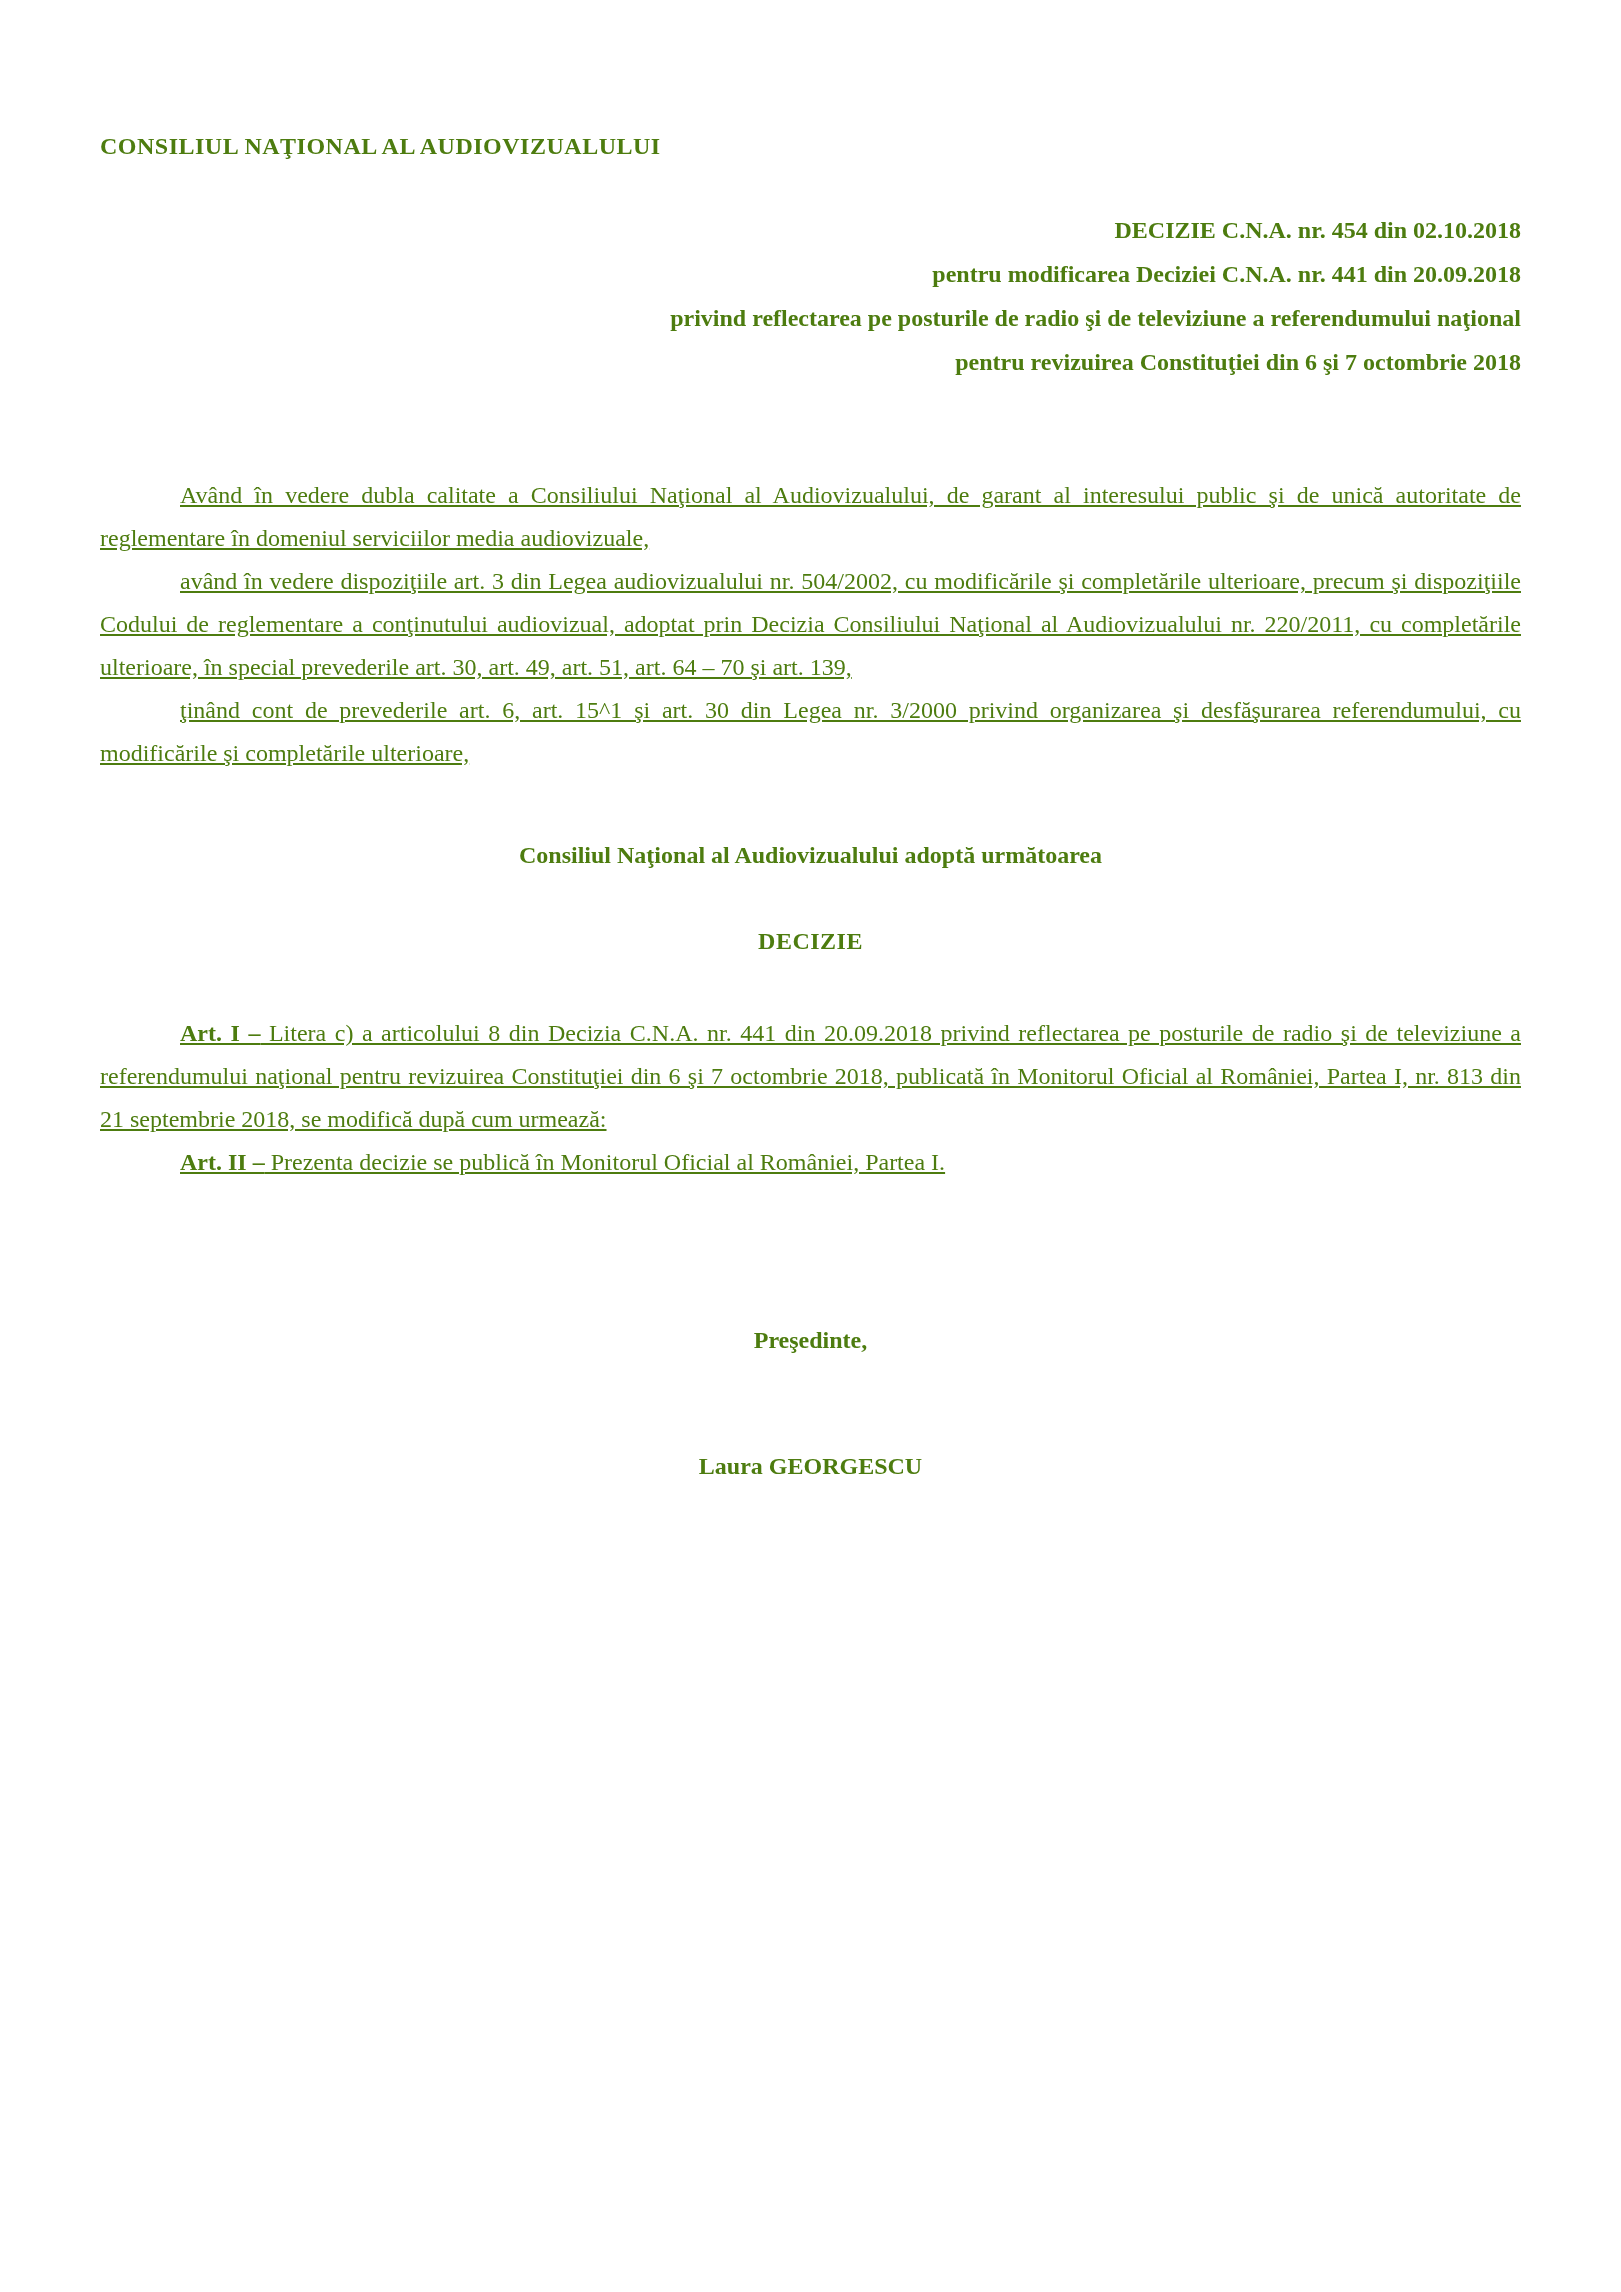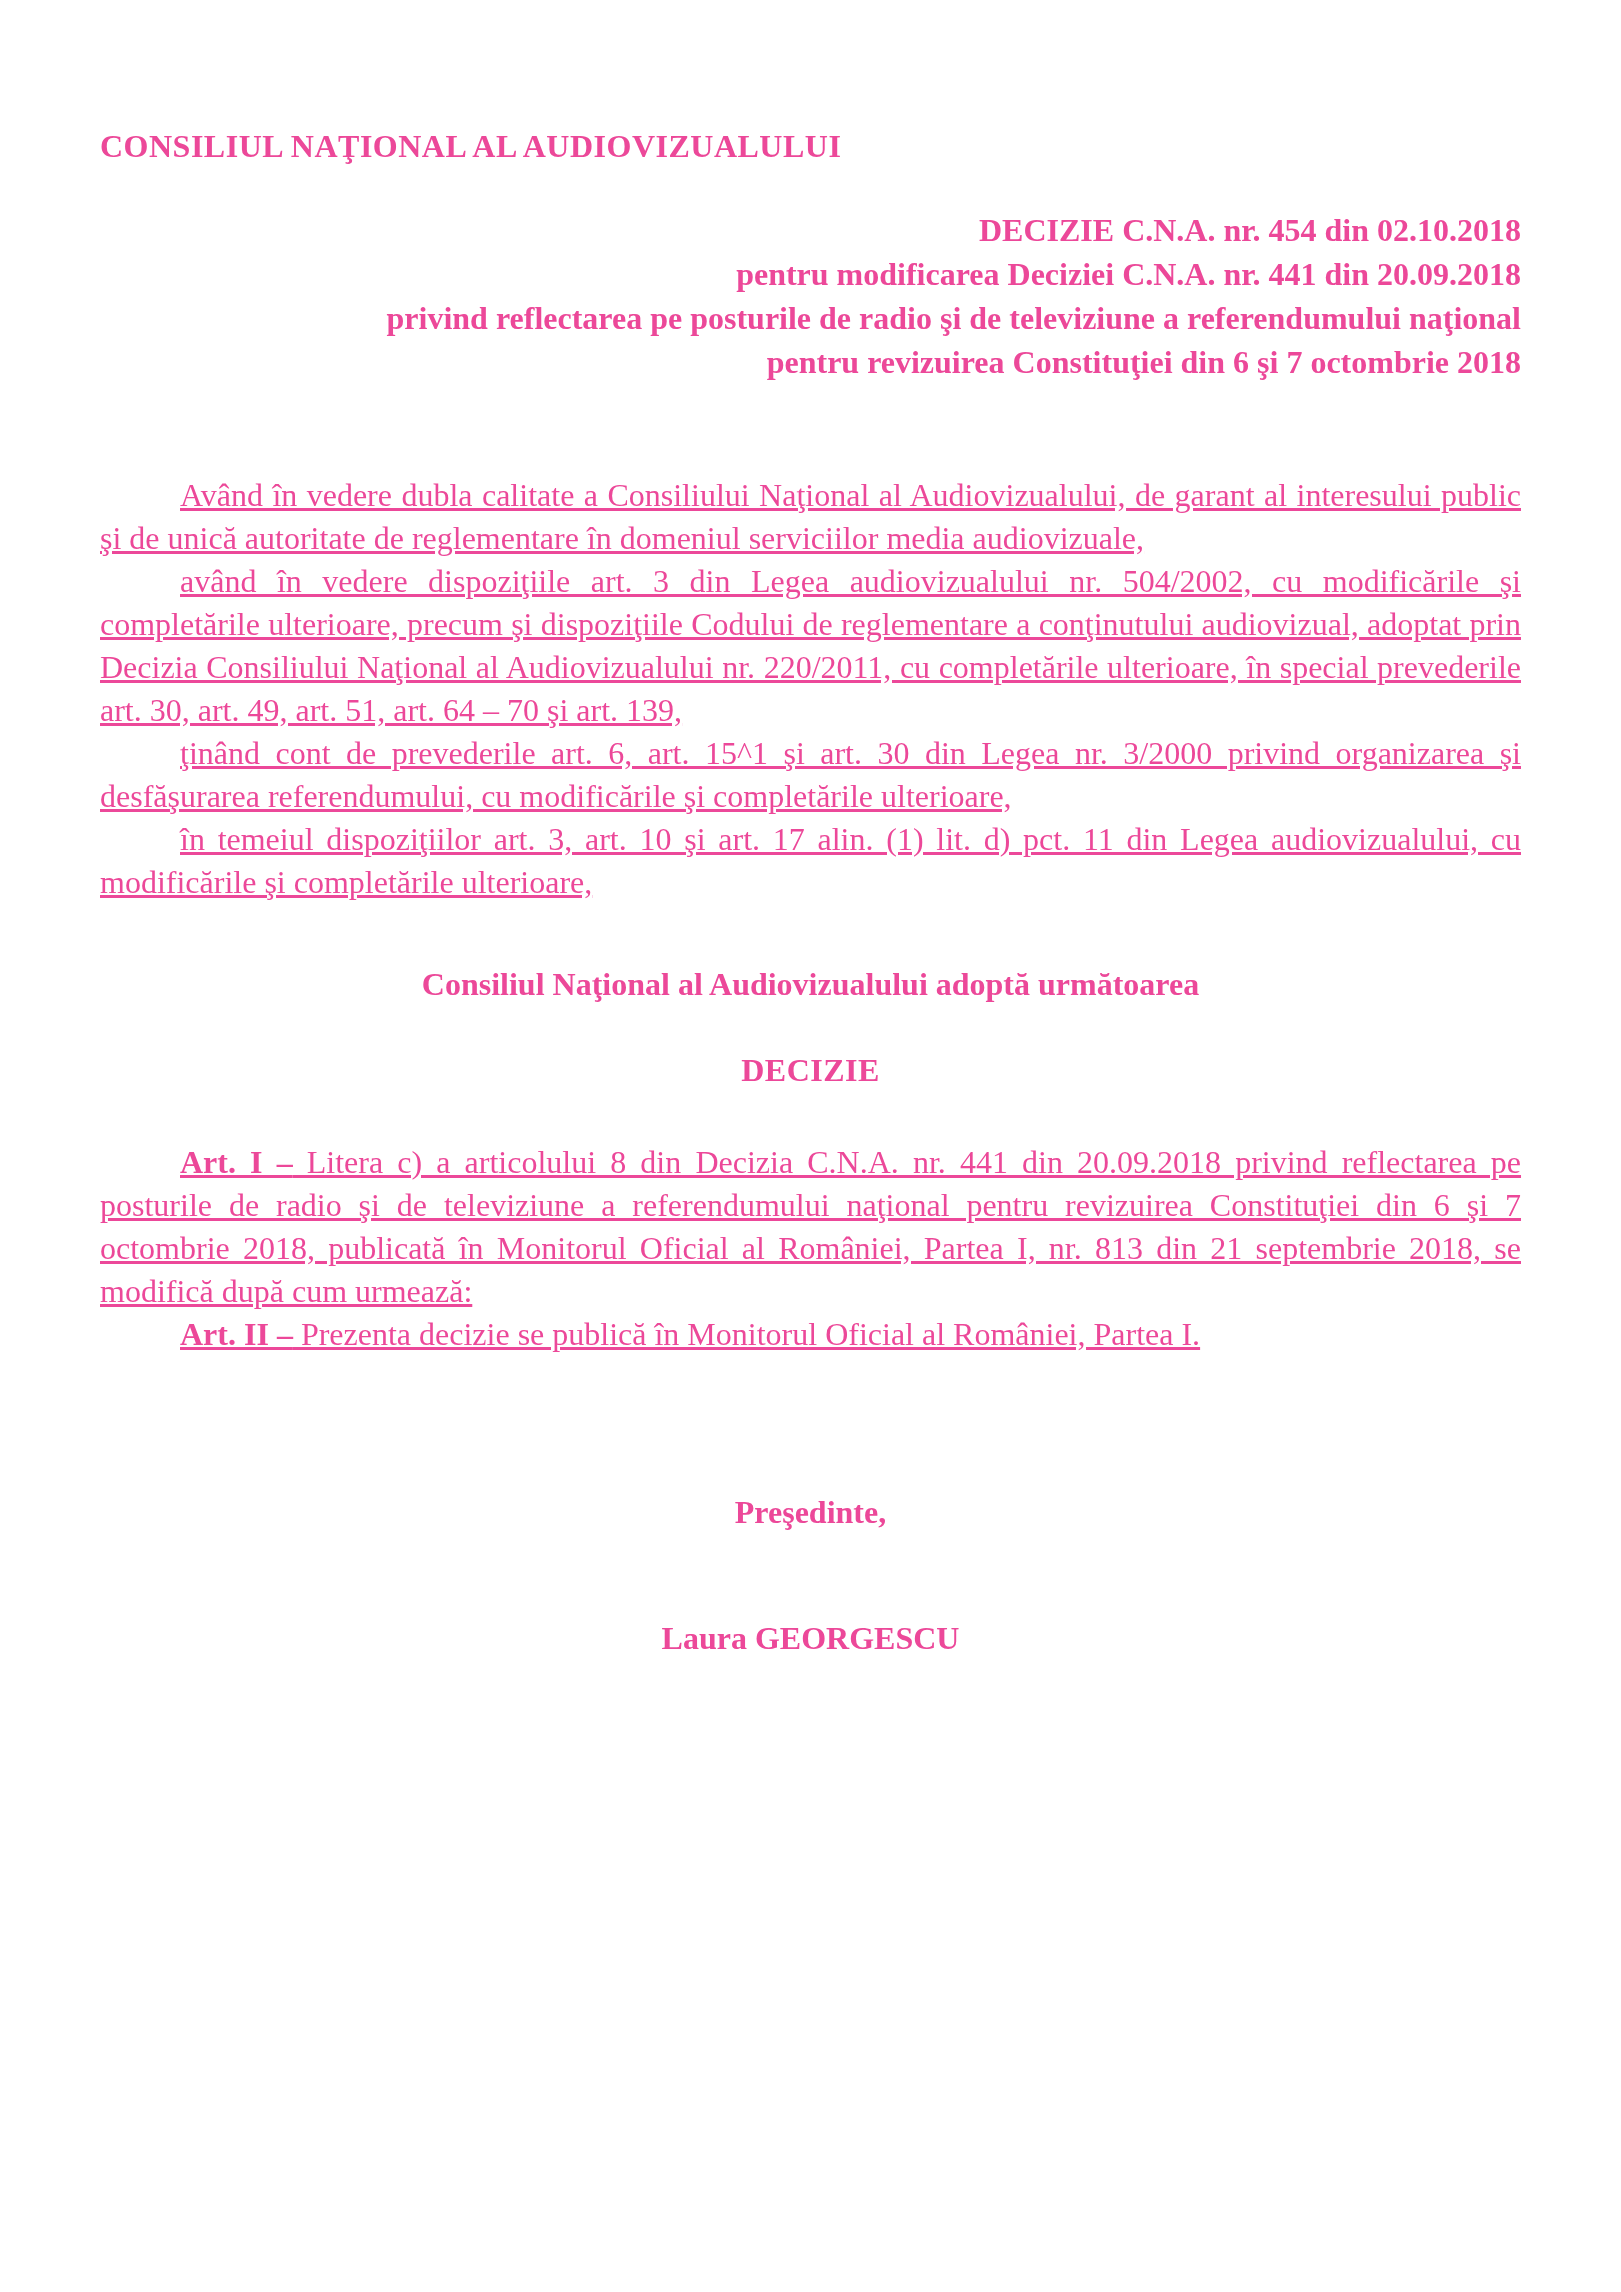--- a/index.html
+++ b/index.html
@@ -8,23 +8,23 @@
     background: #ffffff;
   }
   .page {
     position: relative;
     width: 1621px;
     height: 2293px;
     box-sizing: border-box;
     margin: 0 auto;
     padding: 125px 100px 0 100px;
     background: #ffffff;
-    color: #ec4899;
+    color: #4d7c0f;
     font-family: "Liberation Serif", "DejaVu Serif", serif;
-    font-size: 32px;
+    font-size: 24px;
     line-height: 43px;
     overflow: hidden;
   }
   .doc-header {
     font-weight: bold;
     text-align: left;
     letter-spacing: 0.5px;
   }
   .title-block {
     margin-top: 40px;
@@ -64,21 +64,20 @@
     <div>DECIZIE C.N.A. nr. 454 din 02.10.2018</div>
     <div>pentru modificarea Deciziei C.N.A. nr. 441 din 20.09.2018</div>
     <div>privind reflectarea pe posturile de radio şi de televiziune a referendumului naţional</div>
     <div>pentru revizuirea Constituţiei din 6 şi 7 octombrie 2018</div>
   </div>
 
   <div class="preamble">
     <p class="body-p">Având în vedere dubla calitate a Consiliului Naţional al Audiovizualului, de garant al interesului public şi de unică autoritate de reglementare în domeniul serviciilor media audiovizuale,</p>
     <p class="body-p">având în vedere dispoziţiile art. 3 din Legea audiovizualului nr. 504/2002, cu modificările şi completările ulterioare, precum şi dispoziţiile Codului de reglementare a conţinutului audiovizual, adoptat prin Decizia Consiliului Naţional al Audiovizualului nr. 220/2011, cu completările ulterioare, în special prevederile art. 30, art. 49, art. 51, art. 64 – 70 şi art. 139,</p>
     <p class="body-p">ţinând cont de prevederile art. 6, art. 15^1 şi art. 30 din Legea nr. 3/2000 privind organizarea şi desfăşurarea referendumului, cu modificările şi completările ulterioare,</p>
-    <p class="body-p">în temeiul dispoziţiilor art. 3, art. 10 şi art. 17 alin. (1) lit. d) pct. 11 din Legea audiovizualului, cu modificările şi completările ulterioare,</p>
   </div>
 
   <p class="center-bold adoption-clause">Consiliul Naţional al Audiovizualului adoptă următoarea</p>
 
   <p class="center-bold decision-heading">DECIZIE</p>
 
   <div class="articles">
     <p class="body-p"><span class="bold">Art. I –</span><span> Litera c) a articolului 8 din Decizia C.N.A. nr. 441 din 20.09.2018 privind reflectarea pe posturile de radio şi de televiziune a referendumului naţional pentru revizuirea Constituţiei din 6 şi 7 octombrie 2018, publicată în Monitorul Oficial al României, Partea I, nr. 813 din 21 septembrie 2018, se modifică după cum urmează:</span></p>
     <p class="body-p"><span class="bold">Art. II –</span><span> Prezenta decizie se publică în Monitorul Oficial al României, Partea I.</span></p>
   </div>

